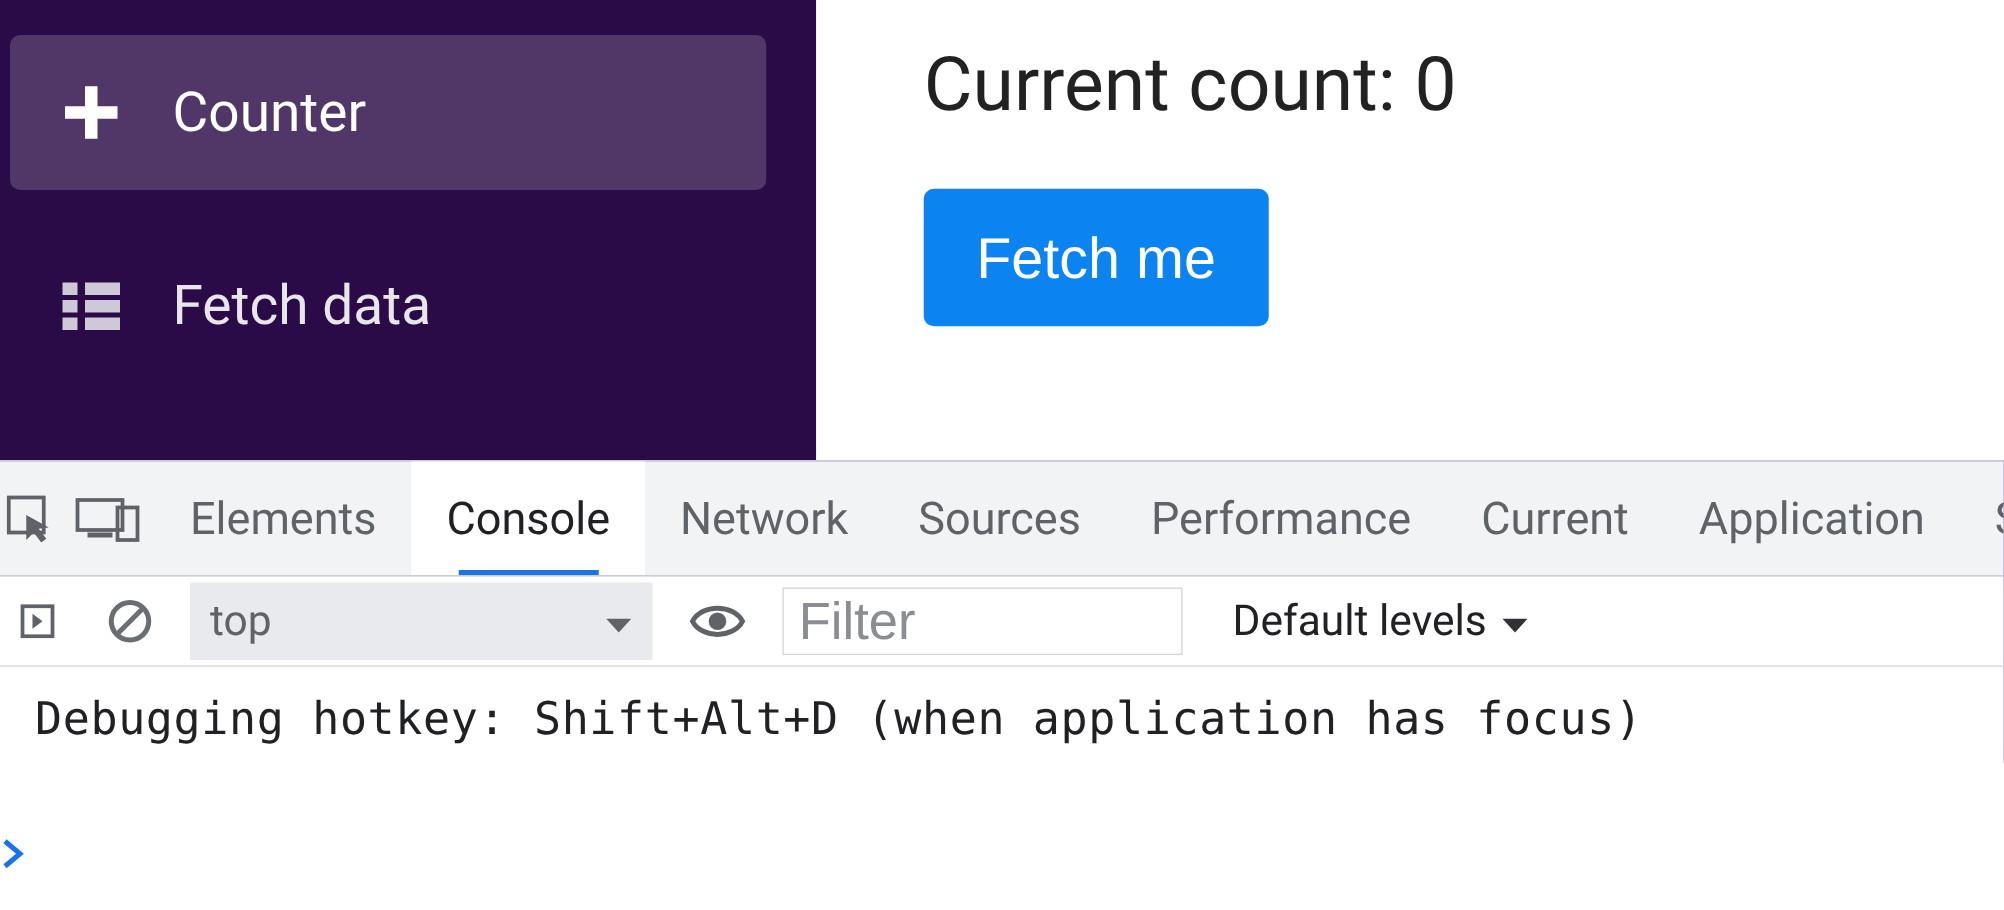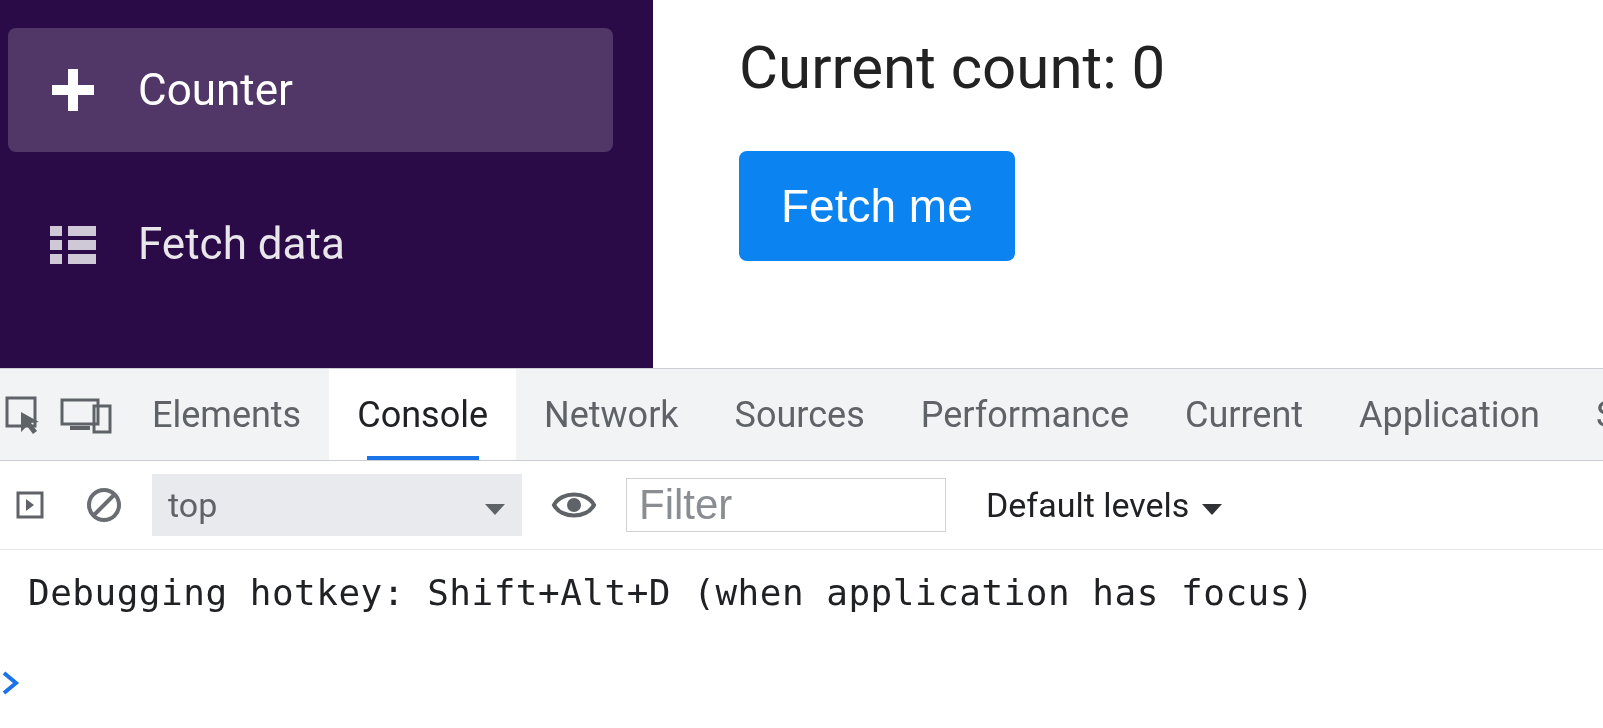--- a/index.html
+++ b/index.html
@@ -119,21 +119,21 @@
       position: absolute;
       left: 20%;
       right: 20%;
       bottom: 0;
       height: 4px;
       background: #1a73e8;
     }
     .console-toolbar {
       display: flex;
       align-items: center;
-      height: 89px;
+      height: 72px;
       background: #ffffff;
       border-bottom: 1px solid #e3e5e8;
       padding: 0 4px;
       gap: 22px;
     }
     .console-toolbar-btn {
       width: 52px;
       height: 52px;
       display: flex;
       align-items: center;

